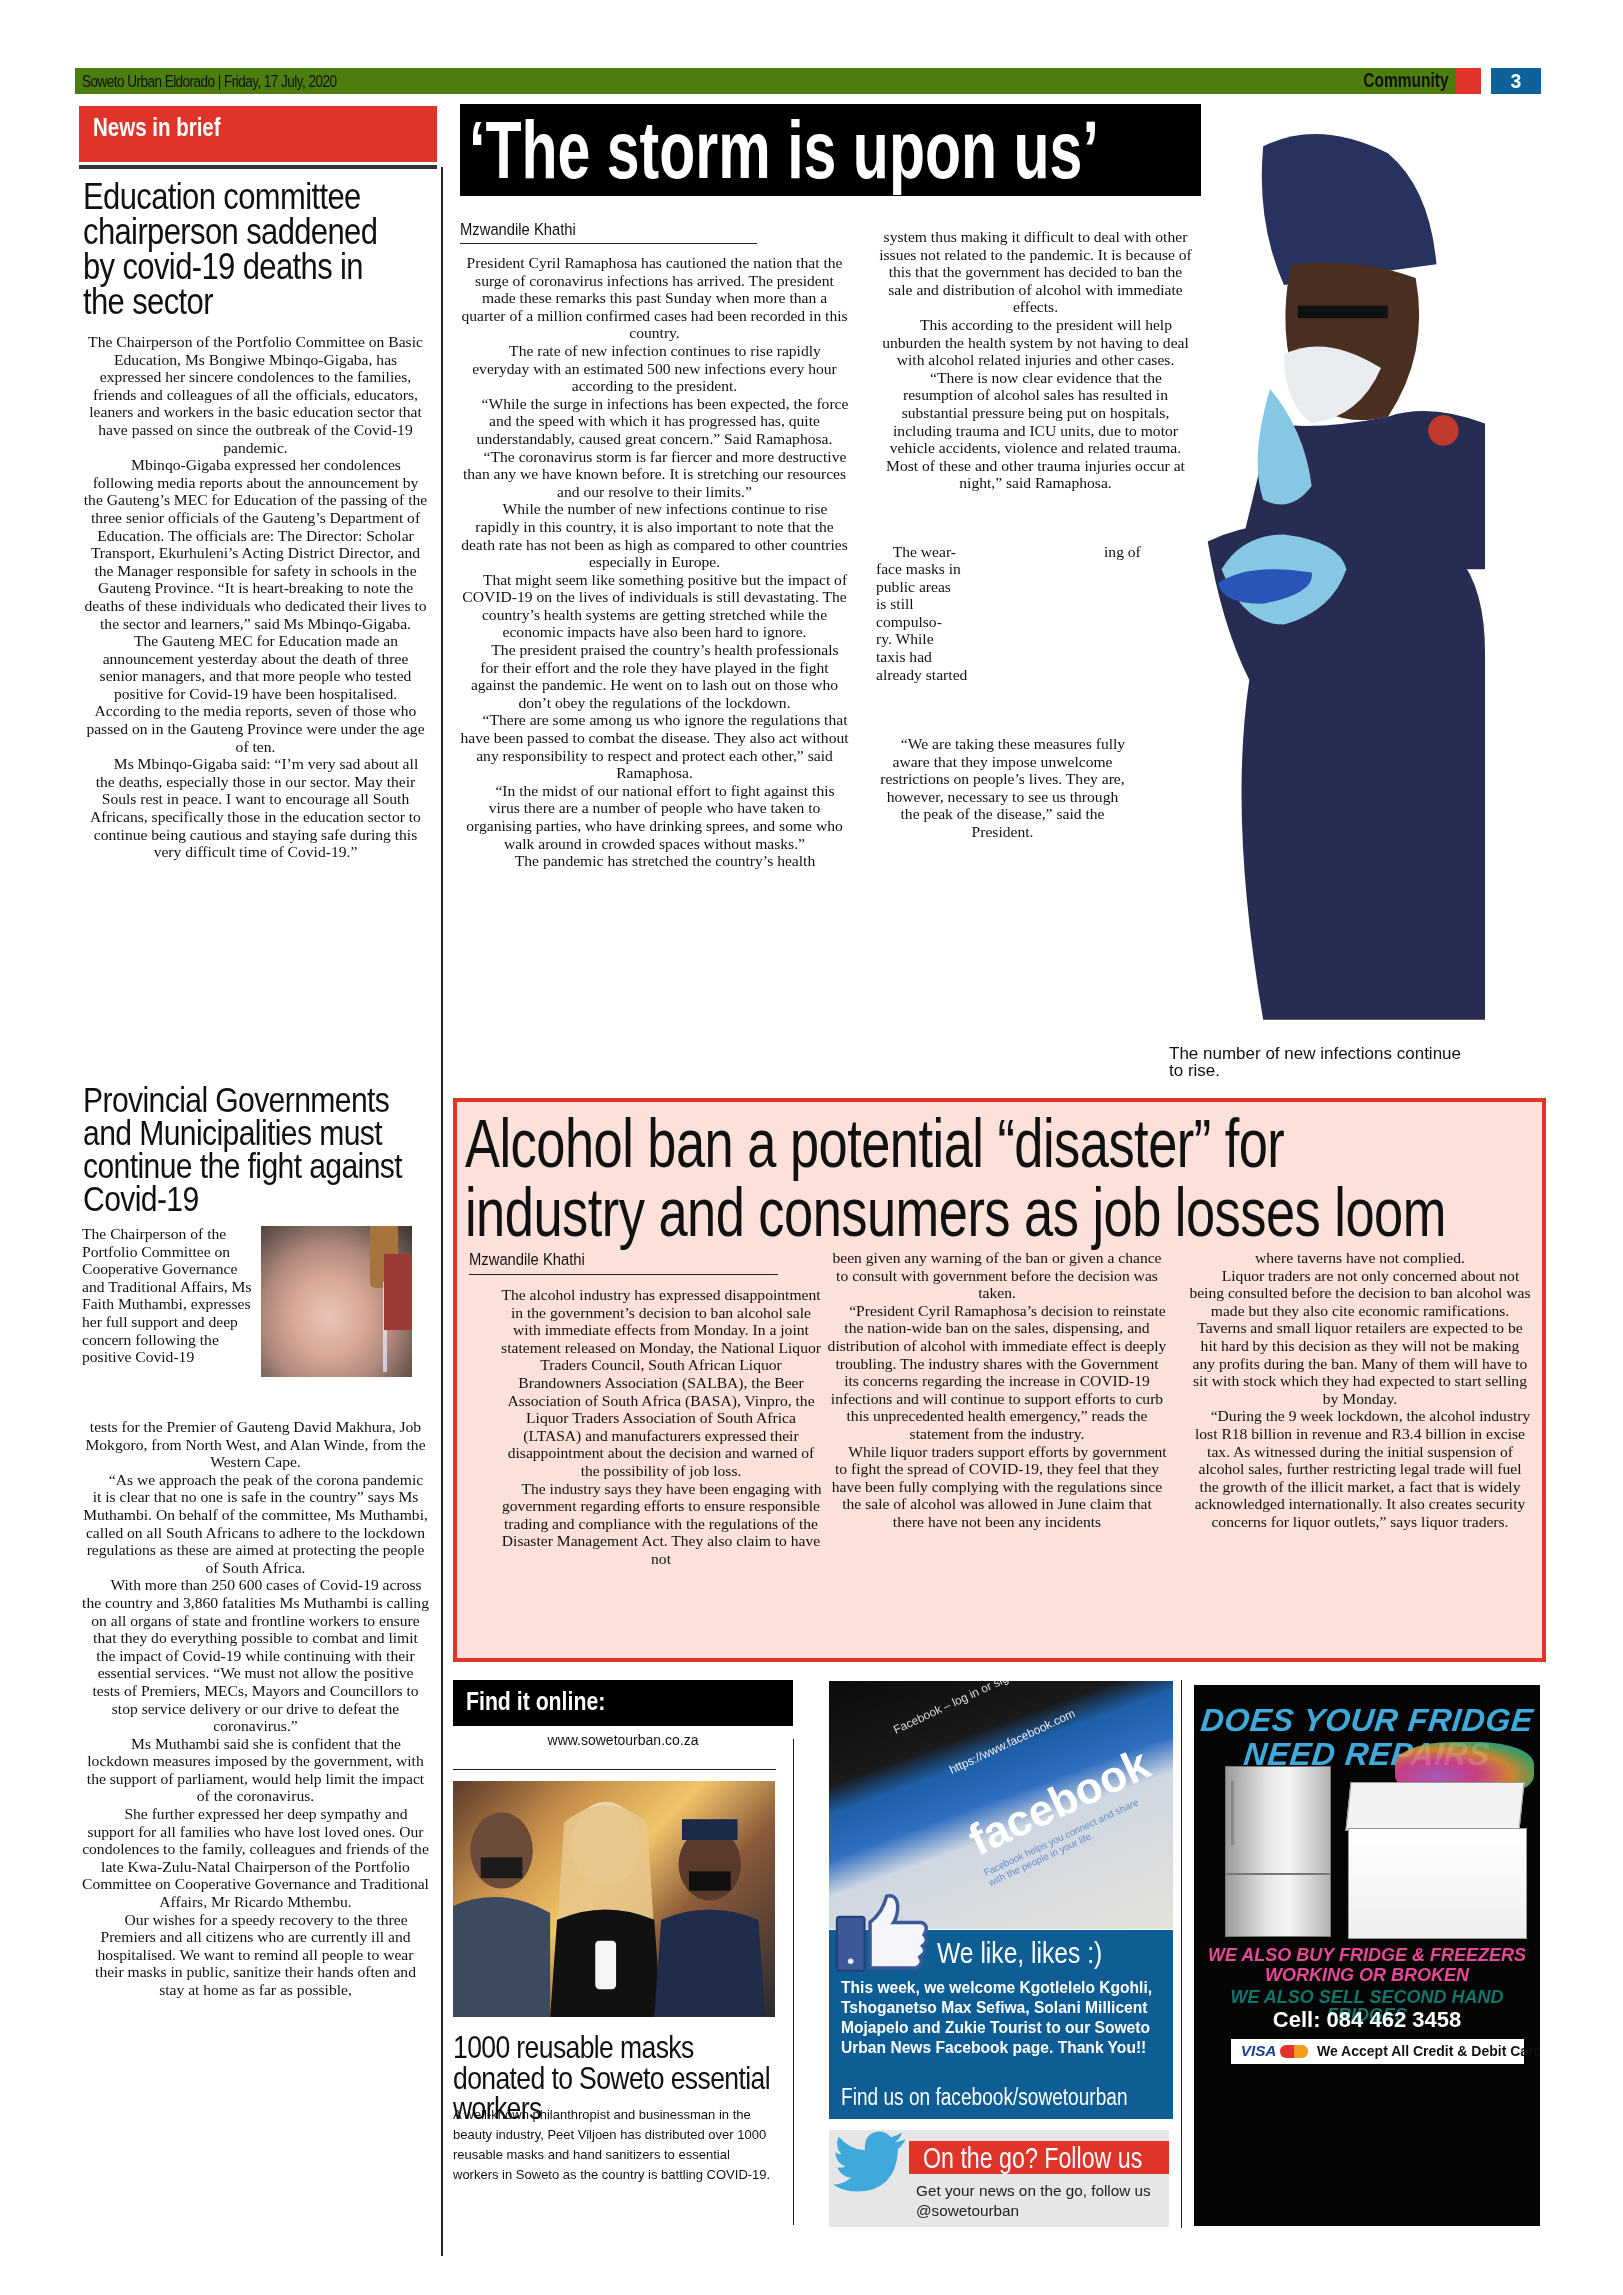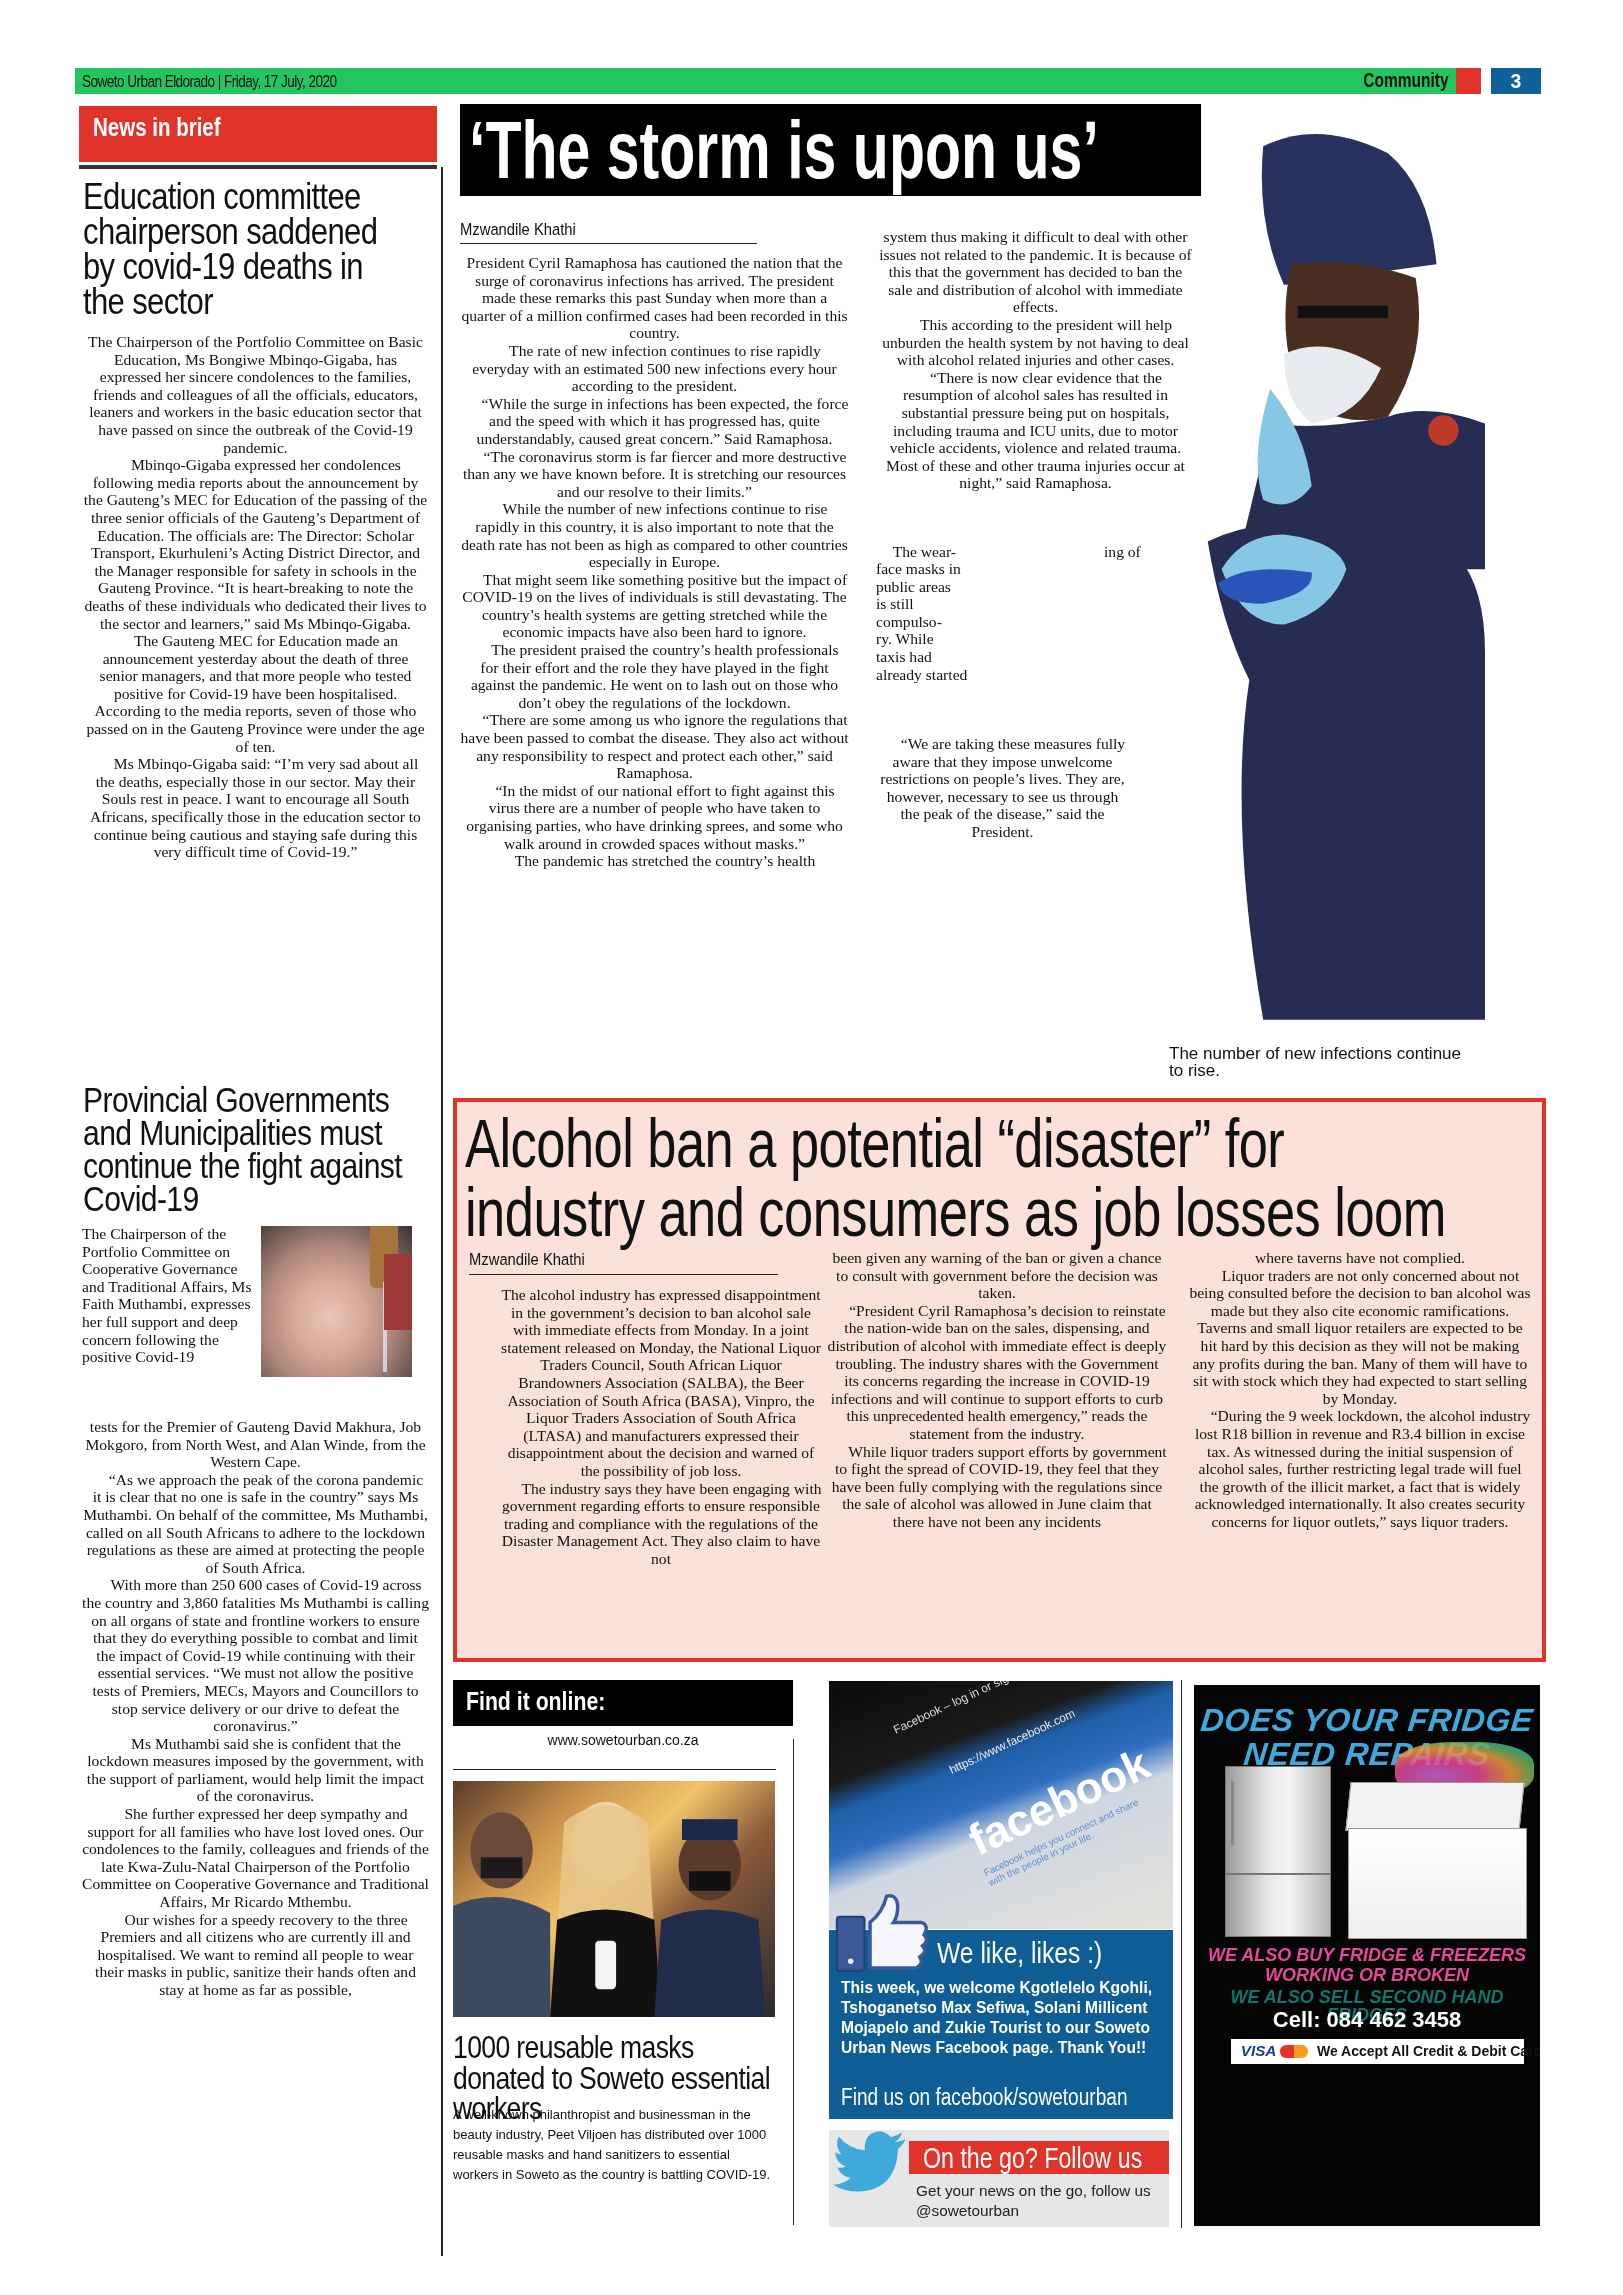--- a/index.html
+++ b/index.html
@@ -2,21 +2,21 @@
 <html style="font-size:11px"><head>
 <meta charset="utf-8">
 <style>
   * { box-sizing: border-box; margin: 0; padding: 0; }
   html, body { width: 1624px; height: 2295px; background: #ffffff; overflow: hidden; }
   body { position: relative; font-family: "Liberation Serif", serif; color: #111; }
 
   .abs { position: absolute; }
 
   
-  .topbar { left: 75px; top: 68px; width: 1406px; height: 26px; background: #22c55e; }
+  .topbar { left: 75px; top: 68px; width: 1406px; height: 26px; background: #4d7c0f; }
   .topbar .pub { position: absolute; left: 7px; top: 2.8px; font-family: "Liberation Sans", sans-serif; font-size: 17.4px; letter-spacing: -0.7px; transform: scaleX(0.78); transform-origin: left center; white-space: nowrap; }
   .topbar .section { position: absolute; right: 32px; top: 1.4px; font-family: "Liberation Sans", sans-serif; font-weight: bold; font-size: 19.4px; transform: scaleX(0.8); transform-origin: right center; }
   .topbar .redsq { position: absolute; right: 0; top: 0; width: 25px; height: 26px; background: #e0332a; }
   .pagenum { left: 1491px; top: 68px; width: 50px; height: 26px; background: #0e6299; color: #fff; font-family: "Liberation Sans", sans-serif; font-weight: bold; font-size: 19.4px; text-align: center; line-height: 26px; }
 
   
   .nib { left: 79px; top: 106px; width: 358px; height: 56px; background: #e0332a; color: #fff; font-family: "Liberation Sans", sans-serif; font-weight: bold; font-size: 25px; padding: 7px 0 0 14px; }
   .nib span { display: inline-block; transform: scaleX(0.82); transform-origin: left center; }
   .nib-rule { left: 79px; top: 165px; width: 358px; height: 3.5px; background: #333; }
   .vrule { width: 2.1px; background: #222; }

